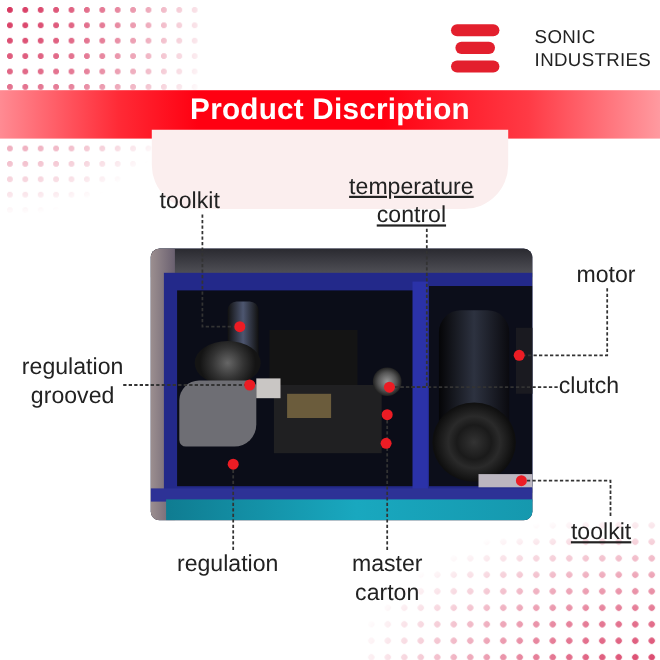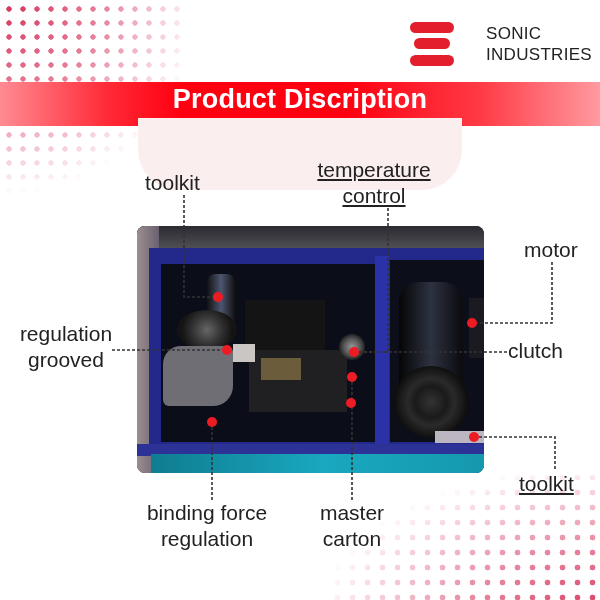--- a/index.html
+++ b/index.html
@@ -139,19 +139,18 @@
   <div>regulation</div>
   <div>grooved</div>
 </div>
 <div class="label" style="left:508px;top:338px;">
   <span>clutch</span>
 </div>
 <div class="label" style="left:519px;top:471px;text-decoration:underline;">
   <span>toolkit</span>
 </div>
 <div class="label center" style="left:136px;top:500px;width:142px;">
-  <div>binding force</div>
   <div>regulation</div>
 </div>
 <div class="label center" style="left:312px;top:500px;width:80px;text-align:center;">
   <div>master</div>
   <div>carton</div>
 </div>
 
 </body></html>

